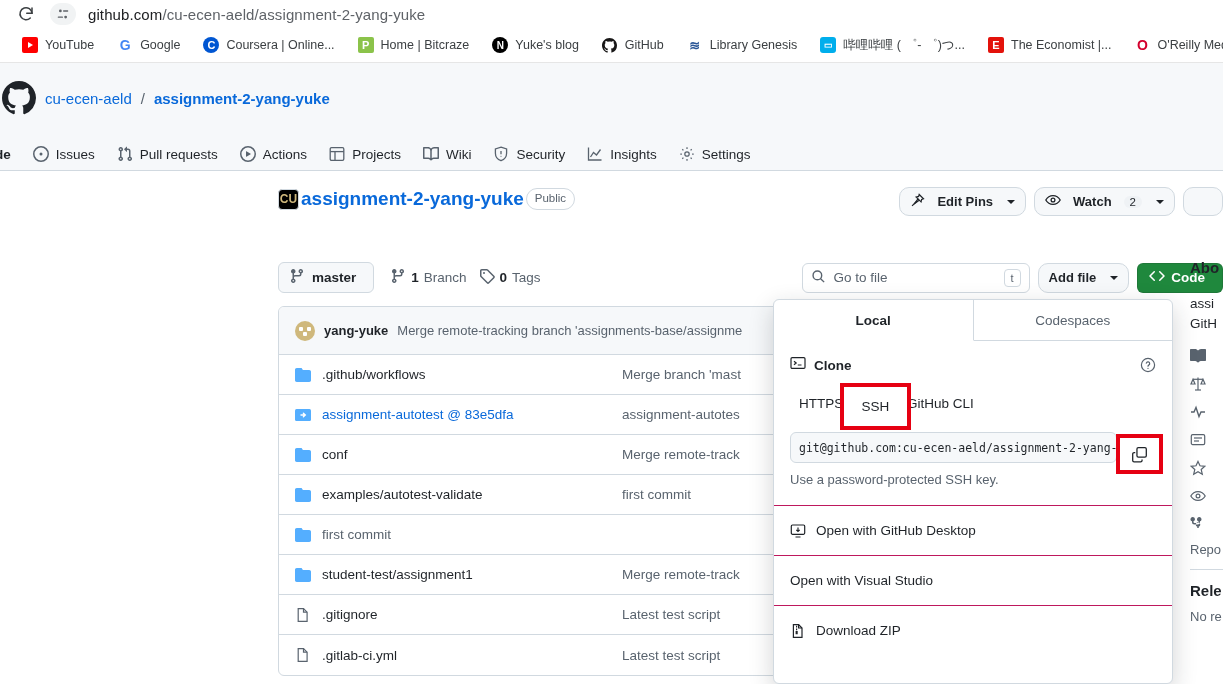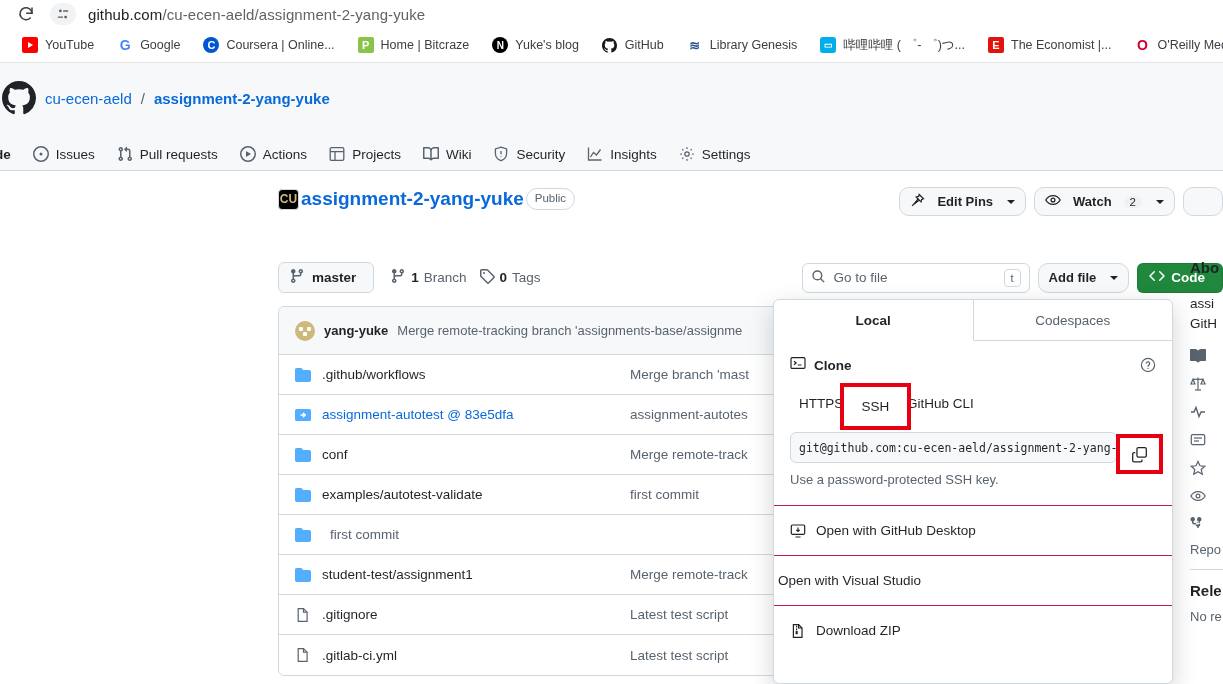--- a/index.html
+++ b/index.html
@@ -166,21 +166,21 @@
   .commit-author { font-size: 13px; font-weight: bold; color: #1f2328; }
   .commit-msg { font-size: 13px; color: #59636e; white-space: nowrap; }
 
   .frow { display: flex; align-items: center; height: 40px; padding: 0 16px;
     border-bottom: 1px solid #d1d9e0; }
   .frow:last-child { border-bottom: none; }
   .fico { width: 16px; height: 16px; flex: 0 0 16px; margin-right: 11px;
     display: flex; align-items: center; justify-content: center; }
   .fname { font-size: 13.5px; color: #1f2328; width: 300px; white-space: nowrap; }
   .fname.link { color: #0969da; }
-  .fmsg { font-size: 13.5px; color: #59636e; white-space: nowrap; margin-left: 8px; }
+  .fmsg { font-size: 13.5px; color: #59636e; white-space: nowrap; }
 
   
   .sidebar { position: absolute; top: 88px; left: 1190px; width: 80px; }
   .sb-title { font-size: 15px; font-weight: bold; color: #1f2328; }
   .sb-desc { margin-top: 18px; font-size: 13.5px; color: #1f2328;
     line-height: 20px; white-space: nowrap; }
   .sb-list { margin-top: 14px; display: flex; flex-direction: column; gap: 12px; }
   .sb-ico { color: #59636e; width: 16px; height: 16px; }
   .sb-readme { margin-top: 10px; font-size: 13px; color: #59636e; }
   .sb-div { margin-top: 12px; width: 60px; height: 1px; background: #d1d9e0; }
@@ -219,21 +219,21 @@
   .copy-btn { width: 31px; height: 31px; border-radius: 6px;
     display: flex; align-items: center; justify-content: center;
     color: #1f2328; flex: 0 0 31px; }
   .ssh-note { margin-top: 9px; font-size: 13px; color: #59636e; }
 
   .pop-item { display: flex; align-items: center; gap: 10px;
     height: 50px; padding: 0 16px; border-top: 1px solid #be185d;
     font-size: 13.5px; color: #1f2328; }
   .pop-item .pi-ico { width: 16px; height: 16px; color: #1f2328; flex: 0 0 16px;
     display:flex; align-items:center; justify-content:center; }
-  .pop-item.noicon { padding-left: 4px; }
+  .pop-item.noicon { padding-left: 16px; }
 
   
   .anno { position: absolute; border: 4px solid #e60012; pointer-events: none; }
   #anno-ssh { left: 840px; top: 383px; width: 71px; height: 47px; }
   #anno-copy { left: 1116px; top: 434px; width: 47px; height: 40px; }
 
   .ssh-overlay {
     position: absolute; left: 844px; top: 387px; width: 63px; height: 39px;
     background: #fff; display: flex; align-items: center; justify-content: center;
     font-size: 13.5px; color: #1f2328;

